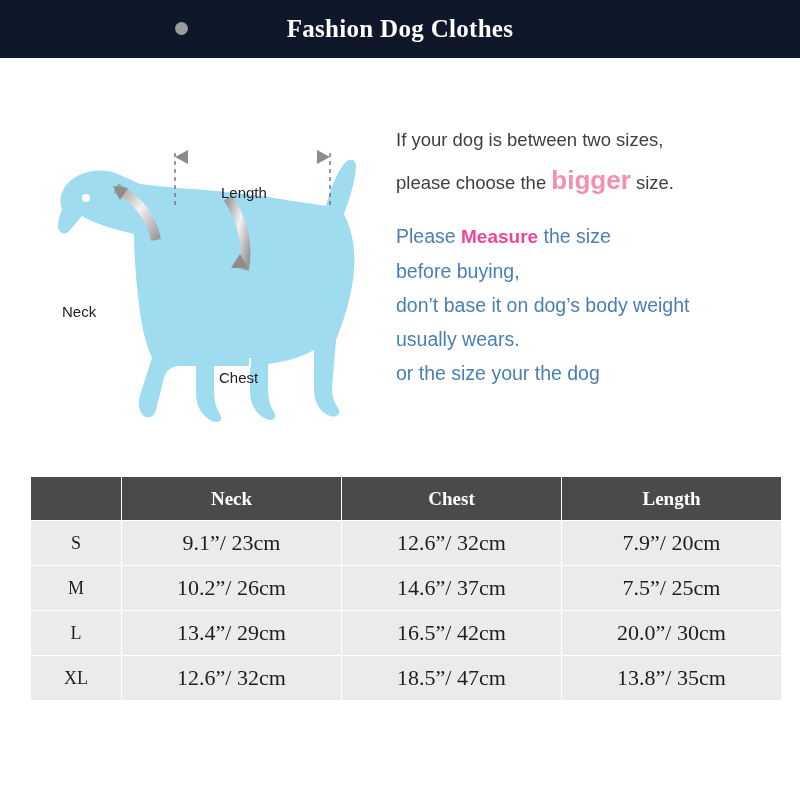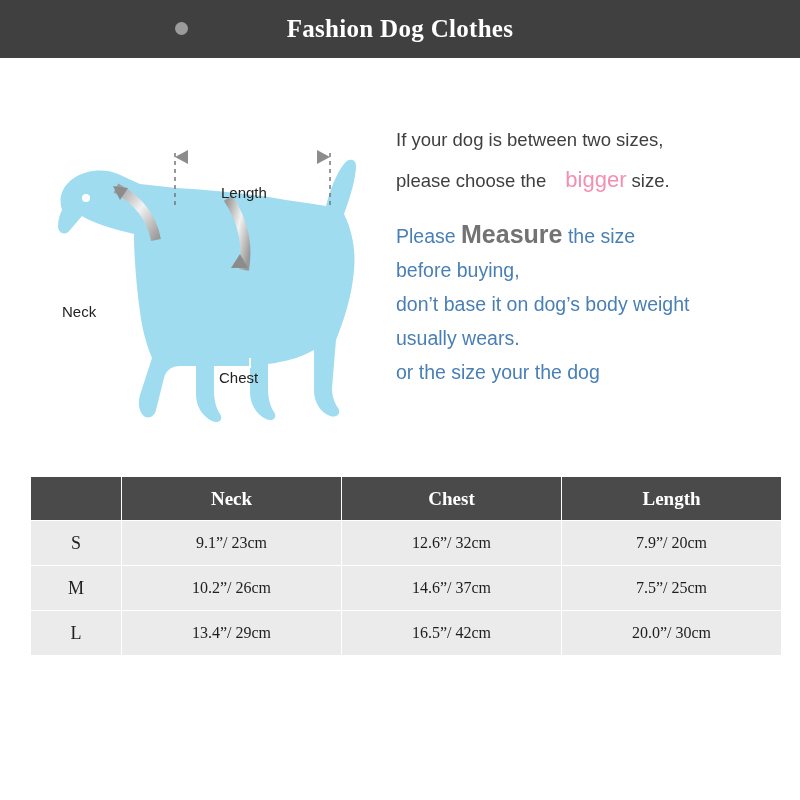--- a/index.html
+++ b/index.html
@@ -19,21 +19,21 @@
     height: 800px;
   }
 
   
   .header {
     position: absolute;
     left: 0;
     top: 0;
     width: 800px;
     height: 58px;
-    background: #404040;
+    background: #0f172a;
     display: flex;
     align-items: center;
     justify-content: center;
   }
   .header-title {
     color: #ffffff;
     font-size: 25px;
     font-weight: bold;
     letter-spacing: 0.3px;
     font-family: "Liberation Serif", serif;
@@ -86,27 +86,26 @@
     line-height: 40px;
     white-space: nowrap;
   }
   .line.blue {
     color: #4a7fb5;
     font-size: 19.5px;
     line-height: 34px;
   }
   .big-pink {
     color: #f48fb1;
-    font-size: 22px;
-    font-weight: normal;
-    margin-left: 14px;
+    font-size: 26px;
+    font-weight: bold;
   }
   .measure-pink {
-    color: #737373;
-    font-size: 25px;
+    color: #ec4899;
+    font-size: 19px;
     font-weight: bold;
   }
   .gap { height: 16px; }
 
   
   .table-wrap {
     position: absolute;
     left: 30px;
     top: 476px;
     width: 740px;
@@ -127,21 +126,21 @@
     font-size: 19px;
     font-weight: bold;
     height: 41px;
   }
   thead th.corner {
     background: #4a4a4a;
   }
   tbody td {
     background: #ebebeb;
     color: #1e1e1e;
-    font-size: 16px;
+    font-size: 22px;
     height: 42px;
   }
   tbody td.size {
     font-size: 18px;
   }
   .col-size { width: 88px; }
   .col-data { width: 217px; }
 </style>
 </head>
 <body>
@@ -275,17 +274,23 @@
           <td>10.2”/ 26cm</td>
           <td>14.6”/ 37cm</td>
           <td>7.5”/ 25cm</td>
         </tr>
         <tr>
           <td class="size">L</td>
           <td>13.4”/ 29cm</td>
           <td>16.5”/ 42cm</td>
           <td>20.0”/ 30cm</td>
         </tr>
+        <tr>
+          <td class="size">XL</td>
+          <td>12.6”/ 32cm</td>
+          <td>18.5”/ 47cm</td>
+          <td>13.8”/ 35cm</td>
+        </tr>
       </tbody>
     </table>
   </div>
 
 </div>
 
 </body></html>

